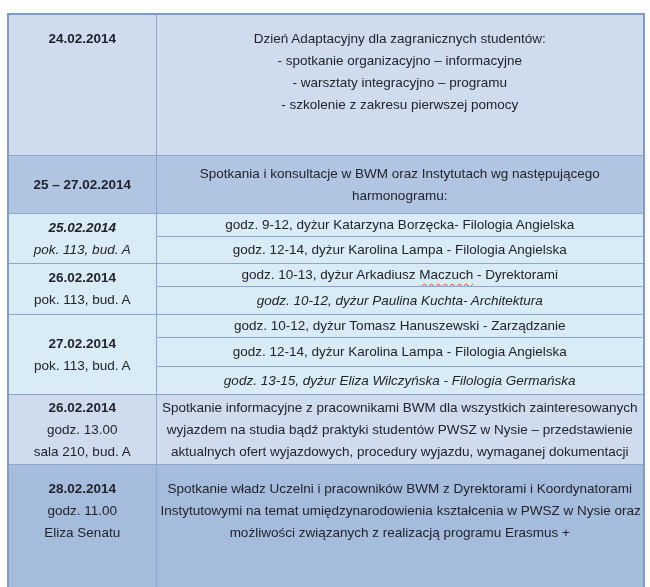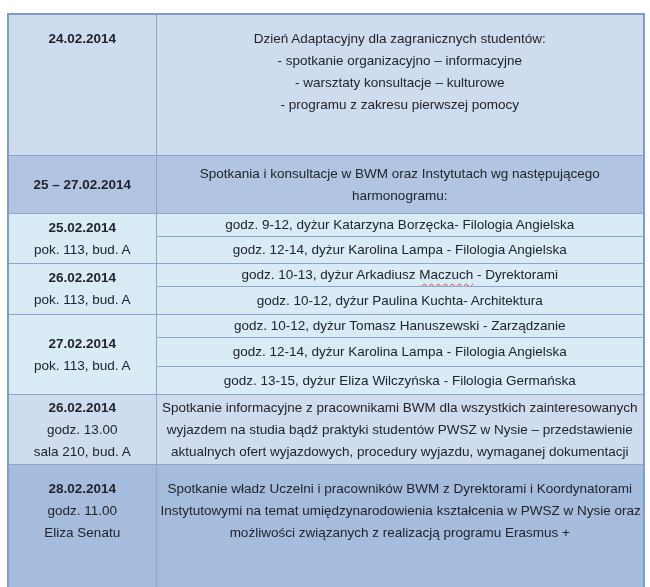--- a/index.html
+++ b/index.html
@@ -29,21 +29,21 @@
     text-align:center;vertical-align:middle;
     padding:0 4px;overflow:hidden;
     font-size:13.5px;line-height:22px;
   }
   td.light{background:var(--row-light);}
   td.medium{background:var(--row-medium);}
   td.pale{background:var(--row-pale);}
   td.dark{background:var(--row-dark);}
   td.vtop{vertical-align:top;padding-top:13px;margin-top:26px;}
   .h127{height:127px;} .h57{height:57px;}
-  .h27{height:27px;}  .h26{height:26px;} .h28{height:28px;}
+  .h27{height:27px;font-style:italic;}  .h26{height:26px;} .h28{height:28px;}
   .h69{height:69px;}  .h121{height:121px;}
   .ln{white-space:nowrap;}
   .bold{font-weight:bold;}
   .misspelled{
     text-decoration-line:underline;
     text-decoration-style:wavy;
     text-decoration-color:var(--spellcheck);
     text-decoration-thickness:1px;
     text-underline-offset:4px;
   }
@@ -58,22 +58,22 @@
     </colgroup>
 
   <tbody>
       <tr>
     <td class="light vtop h127">
       <div class="ln bold">24.02.2014</div>
     </td>
     <td class="light vtop">
       <div class="ln">Dzień Adaptacyjny dla zagranicznych studentów:</div>
       <div class="ln">- spotkanie organizacyjno – informacyjne</div>
-      <div class="ln">- warsztaty konsultacje – kulturowe</div>
-      <div class="ln">- programu z zakresu pierwszej pomocy</div>
+      <div class="ln">- warsztaty integracyjno – programu</div>
+      <div class="ln">- szkolenie z zakresu pierwszej pomocy</div>
     </td>
   </tr>
 
   <tr>
     <td class="medium h57">
       <div class="ln bold">25 – 27.02.2014</div>
     </td>
     <td class="medium">
       <div class="ln">Spotkania i konsultacje w BWM oraz Instytutach wg następującego</div>
       <div class="ln">harmonogramu:</div>

